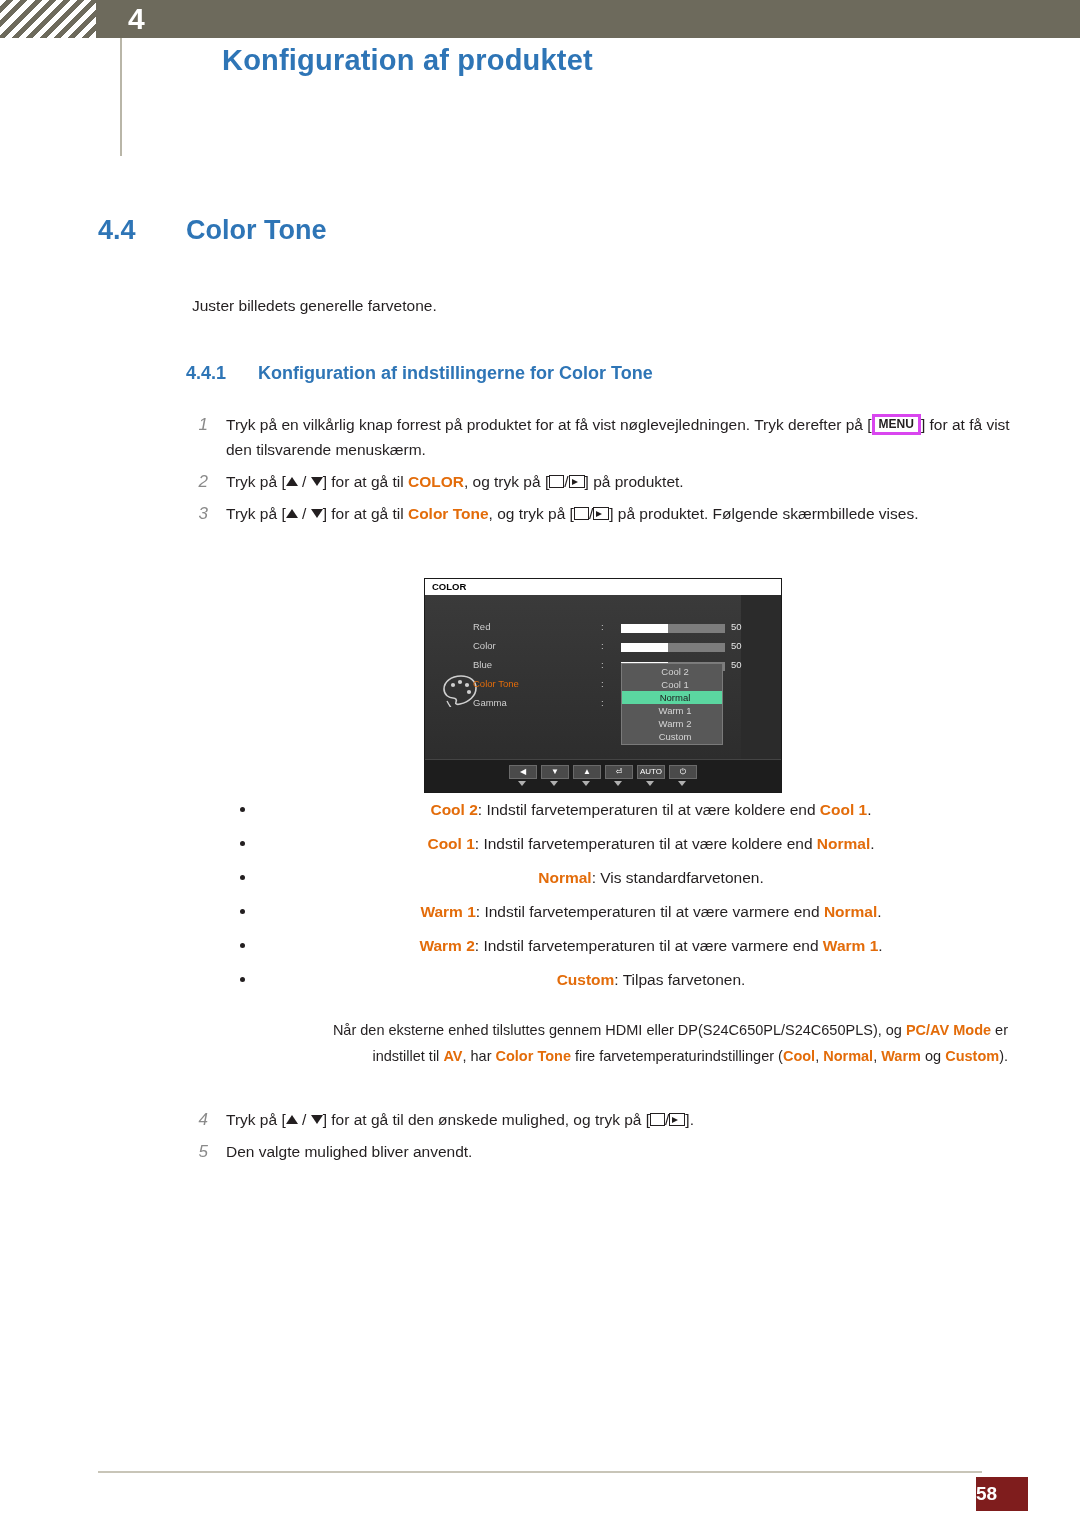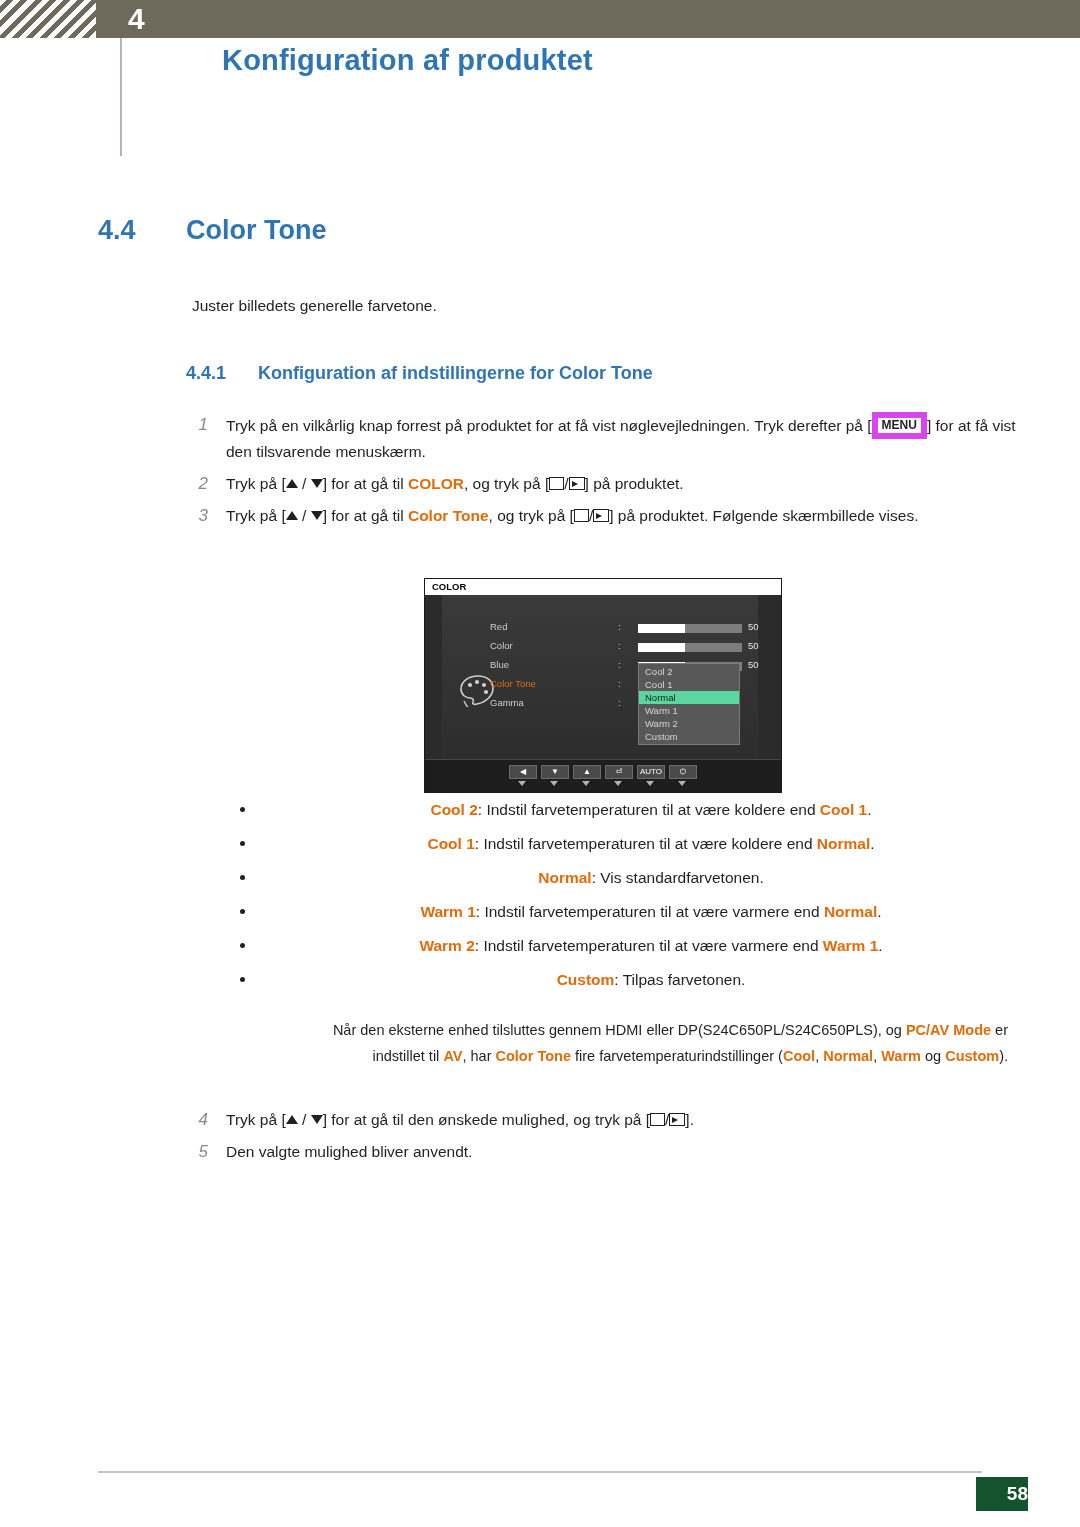--- a/index.html
+++ b/index.html
@@ -120,21 +120,21 @@
     width: 22px;
     text-align: right;
     color: #8a8a8a;
     font-size: 17px;
     font-style: italic;
   }
   .kw-orange { color: #e36c0a; font-weight: bold; }
 
   .keycap {
     display: inline-block;
-    border: 6px solid #d946ef;
+    border: 3px solid #d946ef;
     padding: 0 4px;
     font-size: 12px;
     font-weight: bold;
     line-height: 15px;
     vertical-align: 2px;
   }
 
   
   .tri {
     display: inline-block;
@@ -194,25 +194,26 @@
     background: #ffffff;
     color: #000000;
     font-size: 9.5px;
     font-weight: bold;
     line-height: 16px;
     padding-left: 7px;
     box-sizing: border-box;
   }
   .osd-body {
     position: absolute;
-    top: 16px; left: 17px;
+    top: 16px; left: 0;
     width: 316px;
     height: 164px;
     background:
       linear-gradient(to bottom, #3a3a3a 0%, #2d2d2d 100%);
+    text-align: center;
   }
   .osd-palette {
     position: absolute;
     left: 16px;
     top: 78px;
     width: 40px;
     height: 34px;
   }
   .osd-row {
     position: absolute;
@@ -347,25 +348,25 @@
     font-size: 14.5px;
     font-weight: bold;
     color: #6d6a5c;
   }
   .footer-page {
     position: absolute;
     right: 52px;
     top: 1477px;
     width: 52px;
     height: 34px;
-    background: #14532d;
+    background: #7f1d1d;
     color: #ffffff;
     font-size: 19px;
     font-weight: bold;
-    text-align: right;
+    text-align: left;
     line-height: 34px;
   }
 </style>
 </head>
 <body>
 
 <div class="header">
   <div class="header-hatch"></div>
   <div class="header-bar"></div>
 </div>

